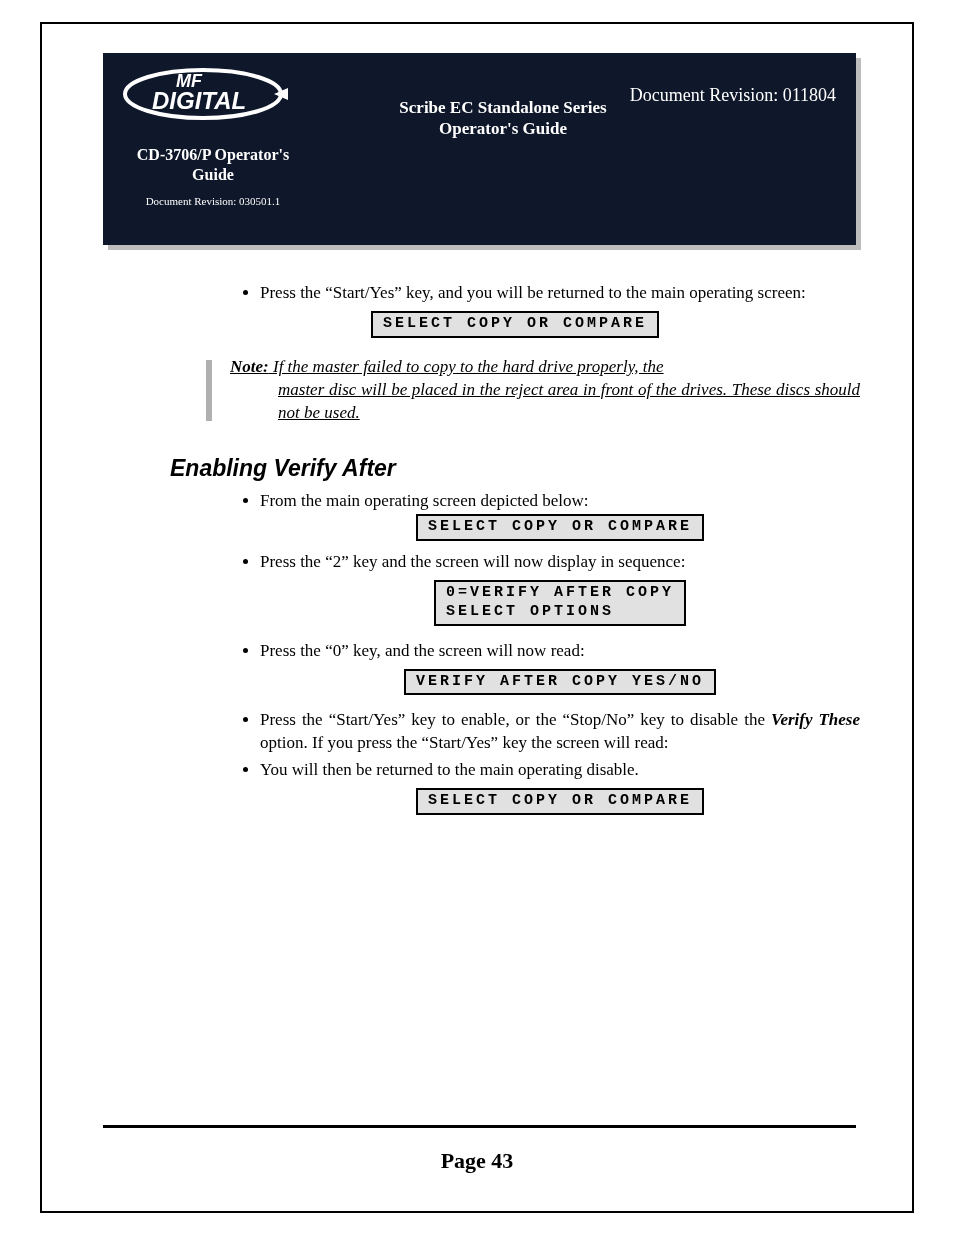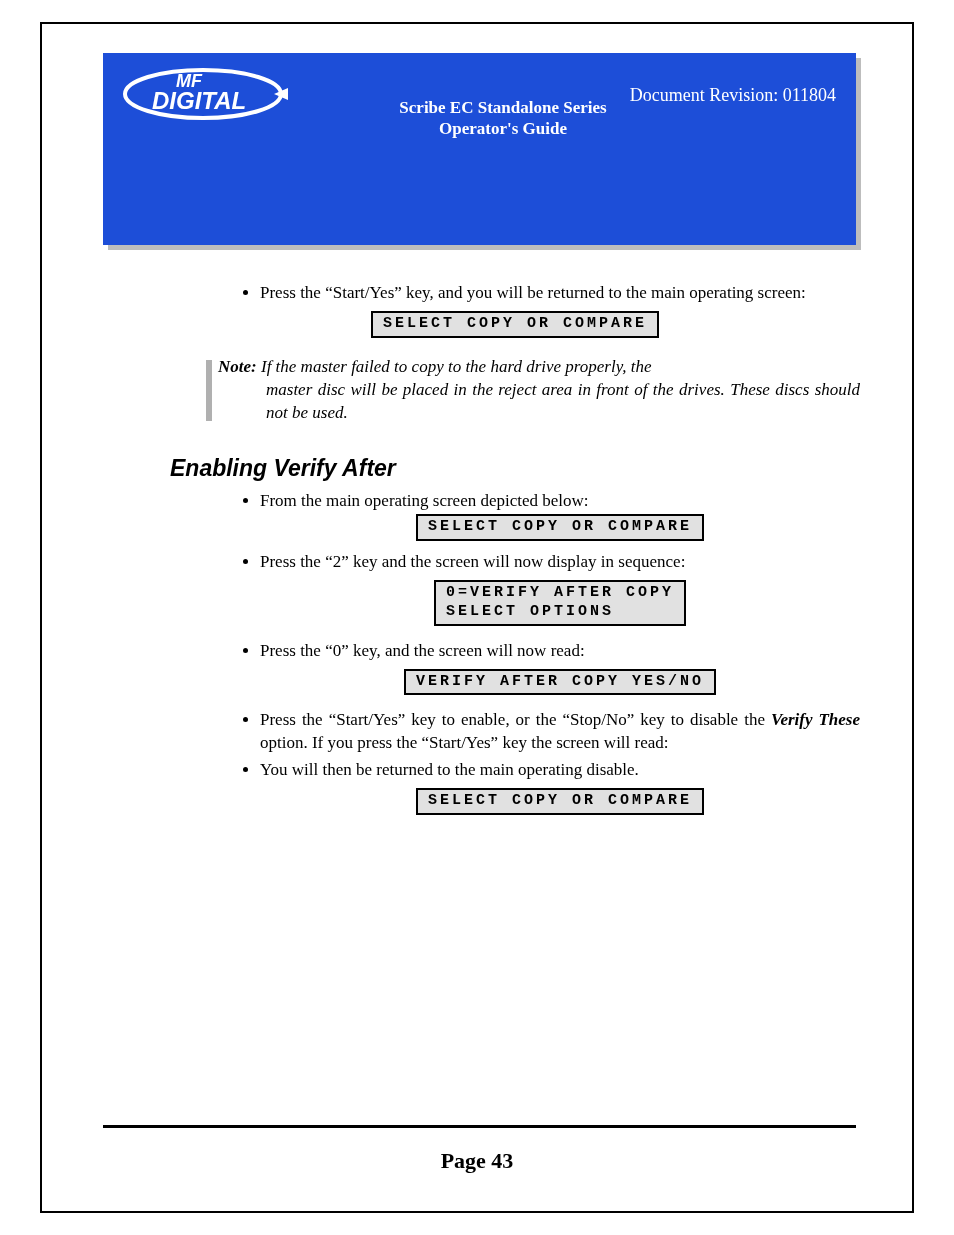--- a/index.html
+++ b/index.html
@@ -26,21 +26,21 @@
     width: 753px;
     height: 192px;
     background: #bdbdbd;
   }
   .header-bar {
     position: absolute;
     top: 53px;
     left: 103px;
     width: 753px;
     height: 192px;
-    background: #1d4ed8;
+    background: #0f172a;
     color: #fff;
   }
   .logo-box {
     position: absolute;
     top: 6px;
     left: 10px;
     width: 180px;
     height: 70px;
     display: flex;
     align-items: center;
@@ -100,21 +100,22 @@
     font-size: 15px;
     padding: 2px 10px;
     text-align: left;
     width: fit-content;
     line-height: 1.25;
     white-space: pre;
   }
   .note-wrap {
     position: relative;
     margin: 18px 0 28px 36px;
-    padding-left: 12px;
+    padding-left: 24px;
+    text-decoration: underline;
   }
   .note-bar {
     position: absolute;
     left: 0;
     top: 4px;
     bottom: 4px;
     width: 6px;
     background: #b0b0b0;
   }
   .note-text { font-style: italic; text-align: justify; padding-left: 0; }
@@ -158,20 +159,27 @@
       <polygon points="156,31 170,25 170,37" fill="#fff"></polygon>
       <text x="58" y="24" fill="#fff" font-family="Arial" font-style="italic" font-weight="bold" font-size="18">MF</text>
       <text x="34" y="46" fill="#fff" font-family="Arial" font-style="italic" font-weight="bold" font-size="24">DIGITAL</text>
     </svg>
   </div>
   <div class="header-title-center">
     <span>Scribe EC Standalone Series</span><br>
     <span>Operator's Guide</span>
   </div>
   <div class="header-rev-right">Document Revision: 011804</div>
+  <div class="header-sub">
+    <div class="header-sub-title">
+      <span>CD-3706/P Operator's</span><br>
+      <span>Guide</span>
+    </div>
+    <div class="header-sub-rev">Document Revision: 030501.1</div>
+  </div>
 </div>
 
 <div class="content">
 
   <ul class="bul">
     <li>
       <span>Press the “Start/Yes” key, and you will be returned to the main operating screen:</span>
     </li>
   </ul>
   <div class="lcd">SELECT COPY OR COMPARE</div>

